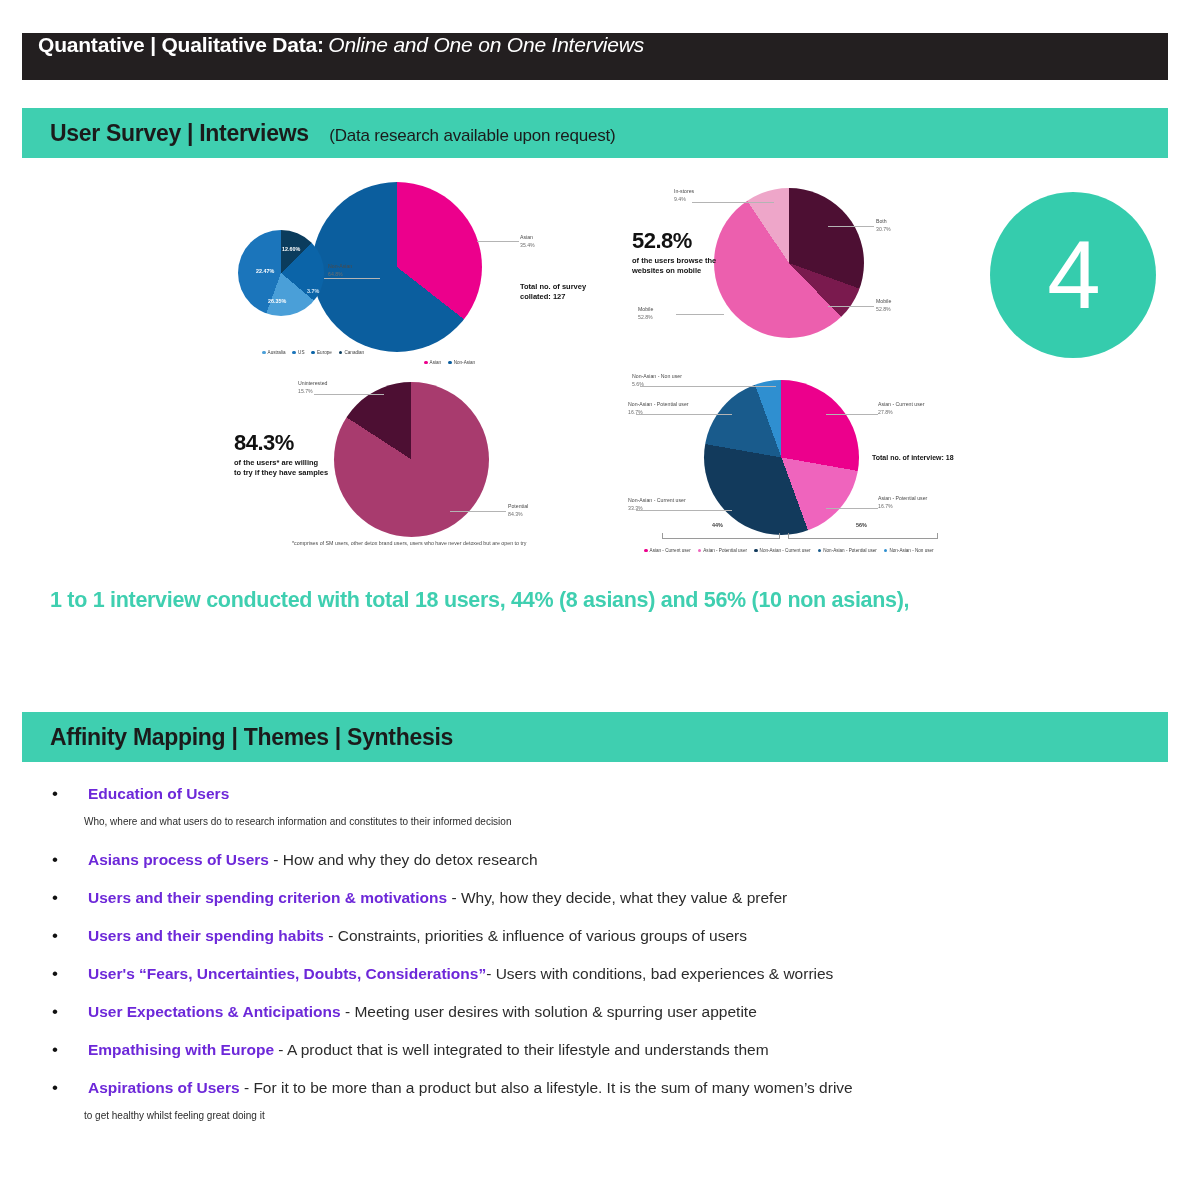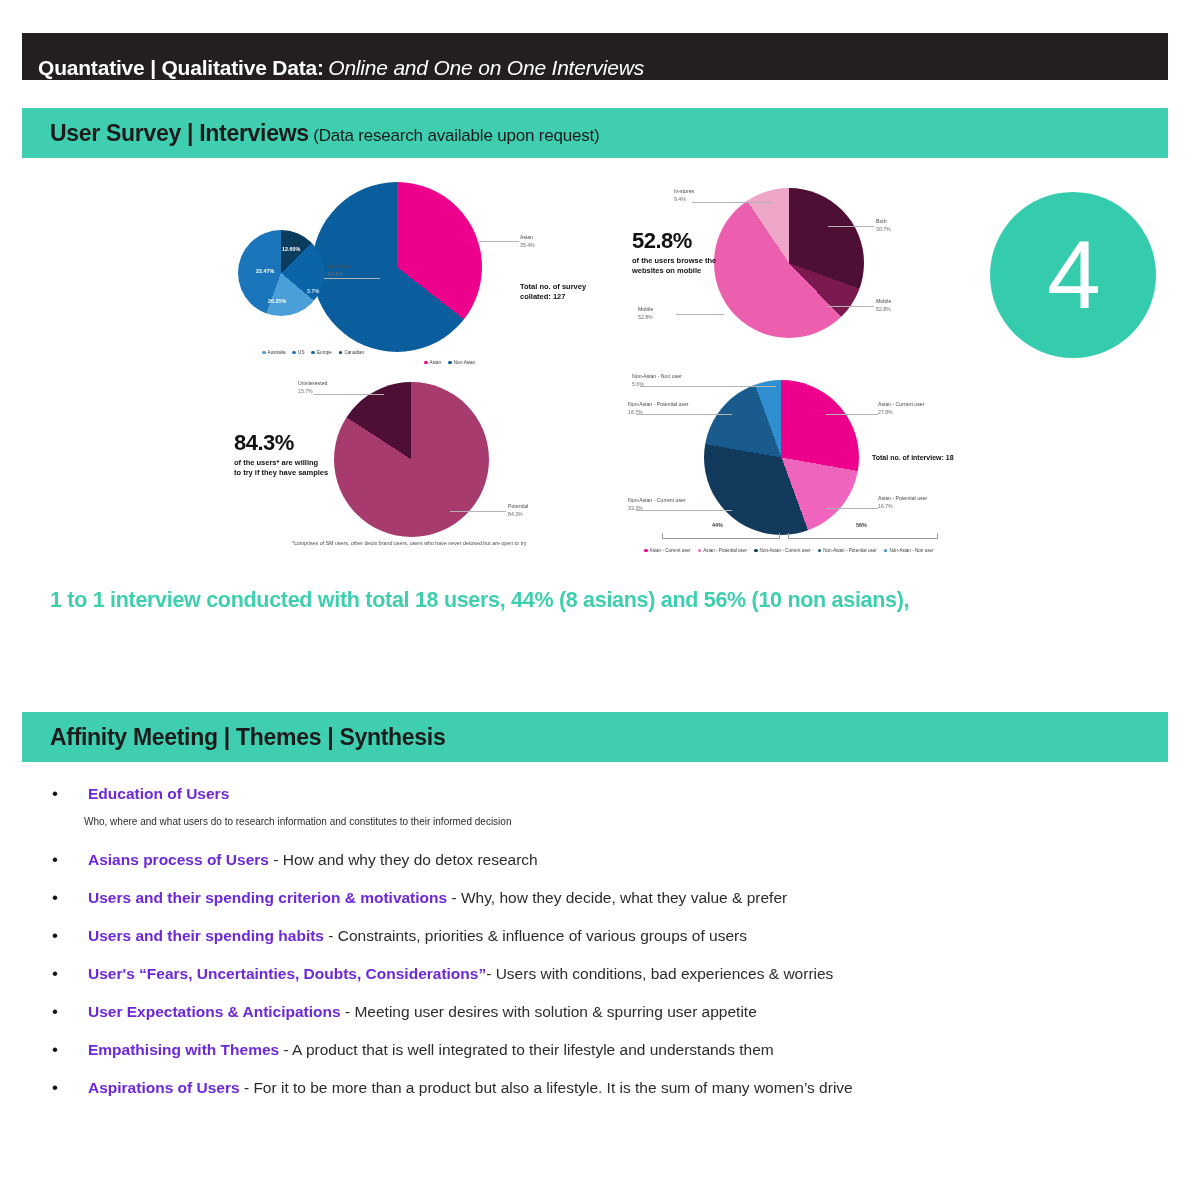--- a/index.html
+++ b/index.html
@@ -8,36 +8,36 @@
     background:#ffffff;
     font-family:"Liberation Sans", sans-serif;
     color:#1a1a1a;
     overflow:hidden;
   }
   .page{position:relative;width:1190px;height:1184px;}
 
   
   .topbar{
     position:absolute;left:22px;top:33px;width:1146px;height:47px;
-    background:#231f20;display:flex;align-items:flex-end;
+    background:#231f20;display:flex;align-items:flex-start;
   }
   .topbar .tb-inner{padding-left:16px;white-space:nowrap;}
   .tb-bold{color:#ffffff;font-size:21px;font-weight:bold;letter-spacing:-.2px;}
   .tb-ital{color:#ffffff;font-size:21px;font-style:italic;letter-spacing:-.2px;}
 
   
   .greenbar{
     position:absolute;left:22px;width:1146px;height:50px;
     background:#3fcfb0;display:flex;align-items:center;
   }
   .greenbar.b1{top:108px;}
   .greenbar.b2{top:712px;}
   .gb-inner{padding-left:28px;white-space:nowrap;}
   .gb-bold{color:#1b1b1b;font-size:23px;font-weight:bold;letter-spacing:-.3px;}
-  .gb-reg{color:#1b1b1b;font-size:17px;font-weight:normal;letter-spacing:-.2px;}
+  .gb-reg{color:#1b1b1b;font-size:17px;font-weight:normal;letter-spacing:-.2px;margin-left:16px;}
 
   
   .charts{position:absolute;left:22px;top:172px;width:1146px;height:400px;}
 
   .chart-box{position:absolute;}
 
   .pie{border-radius:50%;position:relative;}
 
   .lbl{position:absolute;font-size:5.2px;line-height:1.45;color:#6d6d6d;white-space:nowrap;}
   .lbl b{display:block;color:#4a4a4a;font-weight:normal;font-size:5.2px;}
@@ -279,21 +279,21 @@
   <div class="circle4">
     <span>4</span>
   </div>
 
   <div class="summary">
     <p>1 to 1  interview conducted with total 18 users, 44% (8 asians) and 56% (10 non asians),</p>
   </div>
 
   <div class="greenbar b2">
     <div class="gb-inner">
-      <span class="gb-bold">Affinity Meeting | Themes | Synthesis</span>
+      <span class="gb-bold">Affinity Mapping | Themes | Synthesis</span>
     </div>
   </div>
 
   <div class="bullets">
 
     <div class="brow">
       <div class="bullet-dot">•</div>
       <div class="btext">
         <span class="bt">Education of Users</span><span></span>
       </div>
@@ -337,27 +337,28 @@
       <div class="bullet-dot">•</div>
       <div class="btext">
         <span class="bt">User Expectations &amp; Anticipations</span><span> - Meeting user desires with solution &amp; spurring user appetite</span>
       </div>
     </div>
     <div class="spacer10"></div>
 
     <div class="brow">
       <div class="bullet-dot">•</div>
       <div class="btext">
-        <span class="bt">Empathising with Themes</span><span> - A product that is well integrated to their lifestyle and understands them</span>
+        <span class="bt">Empathising with Europe</span><span> - A product that is well integrated to their lifestyle and understands them</span>
       </div>
     </div>
     <div class="spacer10"></div>
 
     <div class="brow">
       <div class="bullet-dot">•</div>
       <div class="btext">
         <span class="bt">Aspirations of Users</span><span> - For it to be more than a product but also a lifestyle. It is the sum of many women’s drive</span>
       </div>
     </div>
+    <div class="sub">to get healthy whilst feeling great doing it</div>
 
   </div>
 
 </div>
 
 </body></html>

